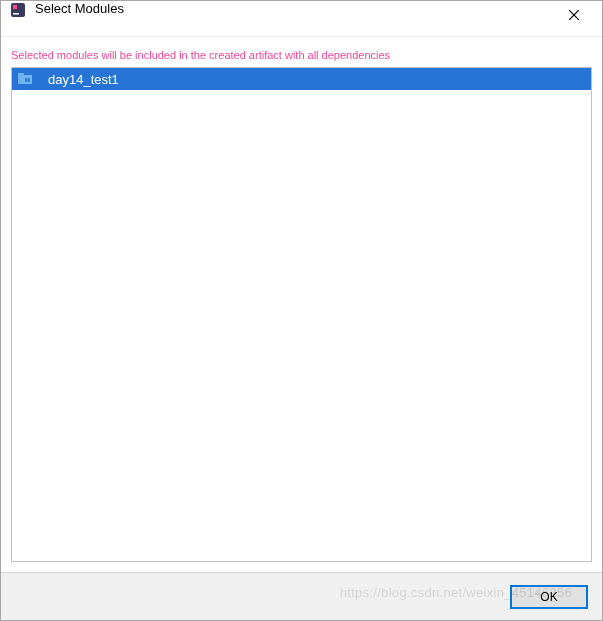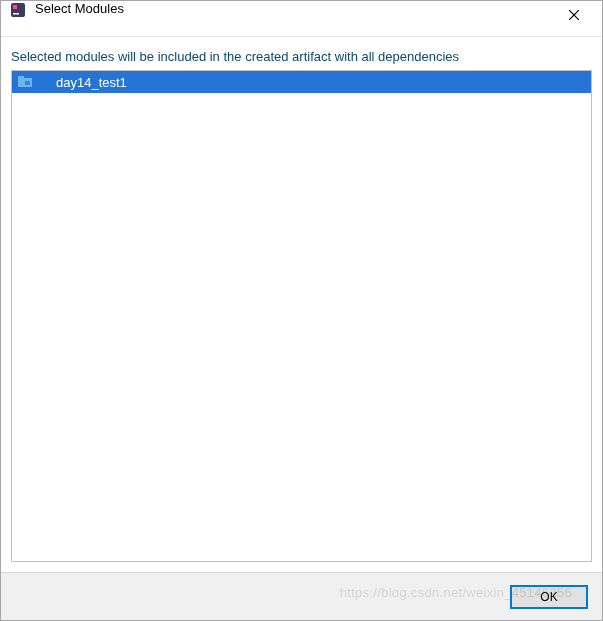--- a/index.html
+++ b/index.html
@@ -34,37 +34,37 @@
     }
     .titlebar .close {
       width: 32px; height: 28px;
       display: flex; align-items: center; justify-content: center;
       font-size: 14px;
       color: #000;
       cursor: default;
     }
     .instruction {
       padding: 12px 9px 6px 10px;
-      font-size: 13px;
-      color: #0c4a6e;
+      font-size: 11px;
+      color: #ec4899;
     }
     .list-wrap {
       flex: 1;
       margin: 0 10px 10px 10px;
       border: 1px solid #c0c0c0;
       background: #fff;
       overflow: auto;
     }
     .list-item {
       height: 22px;
       display: flex;
       align-items: center;
       padding: 0 6px;
       font-size: 13px;
-      gap: 24px;
+      gap: 16px;
     }
     .list-item.selected {
       background: #2675d6;
       color: #fff;
     }
     .module-icon {
       width: 14px; height: 14px;
       display: inline-flex;
     }
     .footer {

